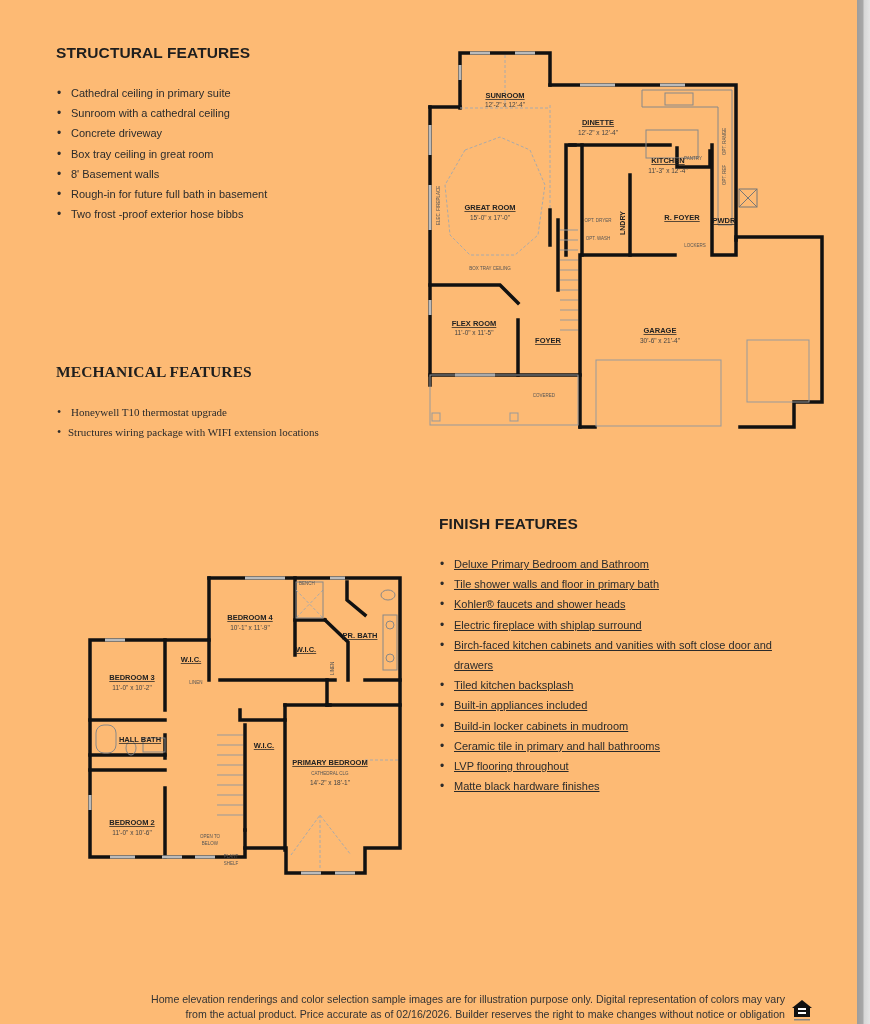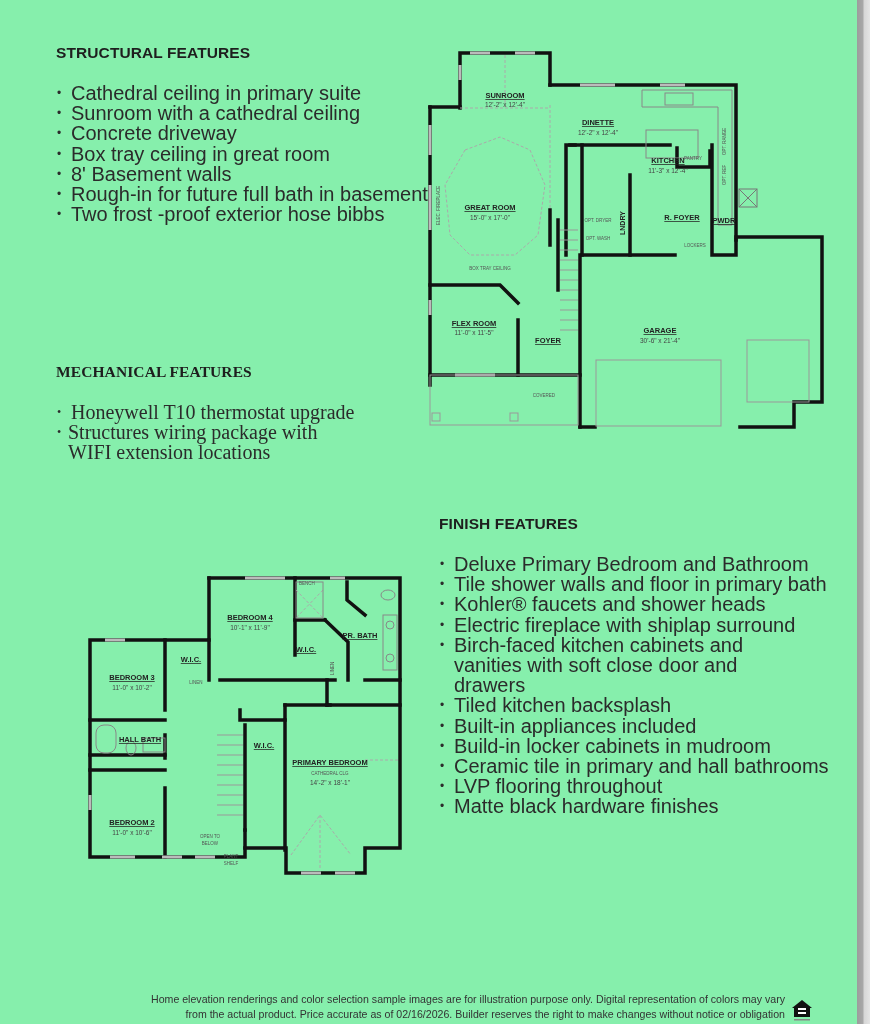--- a/index.html
+++ b/index.html
@@ -1,32 +1,32 @@
 <!DOCTYPE html>
 <html><head>
 <meta charset="utf-8">
 <style>
   html, body { margin:0; padding:0; }
   body { width:870px; height:1024px; overflow:hidden; background:#ffffff; position:relative;
          font-family:"Liberation Sans", "DejaVu Sans", sans-serif; color:#2a2a2a; }
-  .page { position:absolute; left:0; top:0; width:858px; height:1024px; background:#86efac; }
+  .page { position:absolute; left:0; top:0; width:858px; height:1024px; background:#fdba74; }
   .scrollbar { position:absolute; left:857px; top:0; width:13px; height:1024px;
                background:linear-gradient(to right,#9c9c9c 0,#a8a8a8 6px,#d6d6d6 7px,#e4e4e4 13px); }
   .section { position:absolute; }
   .section h2 { margin:0; font-size:15.5px; font-weight:700; letter-spacing:0.1px; color:#1e1e1e; }
   .section ul { list-style:none; margin:0; padding:0; }
-  .section li { font-size:20px; line-height:20.2px; position:relative; padding-left:15px; color:#2b2b2b; white-space:nowrap; }
+  .section li { font-size:11px; line-height:20.2px; position:relative; padding-left:15px; color:#2b2b2b; white-space:nowrap; }
   .section li::before { content:"•"; position:absolute; left:1px; top:0; font-size:12px; }
   .section li.wrap { white-space:normal; }
   #structural { left:56px; top:44px; }
   #structural ul { margin-top:21px; }
   #mechanical { left:56px; top:363px;font-family:Liberation Serif, serif; }
   #mechanical ul { margin-top:21px; }
   #finish { left:439px; top:515px; width:370px; }
-  #finish ul { margin-top:21px; }
+  #finish ul { margin-top:21px;text-decoration:underline; }
   .plan { position:absolute; }
   #plan-main { left:420px; top:45px; width:415px; height:390px;text-align:center; }
   #plan-upper { left:65px; top:570px; width:345px; height:350px; }
   .footer { position:absolute; left:95px; top:992px; width:690px; text-align:right;
             font-size:10.6px; line-height:15px; color:#333; }
   .eho { position:absolute; left:791px; top:998px; width:22px; height:24px; }
   svg text { font-family:"Liberation Sans", "DejaVu Sans", sans-serif; }
 </style>
 </head>
 <body>

